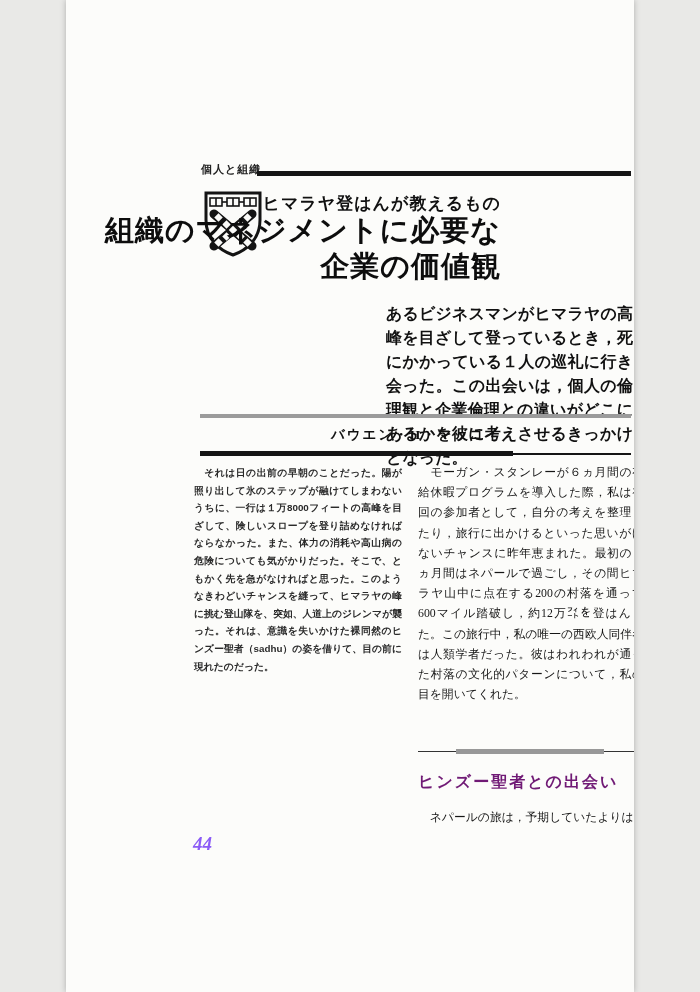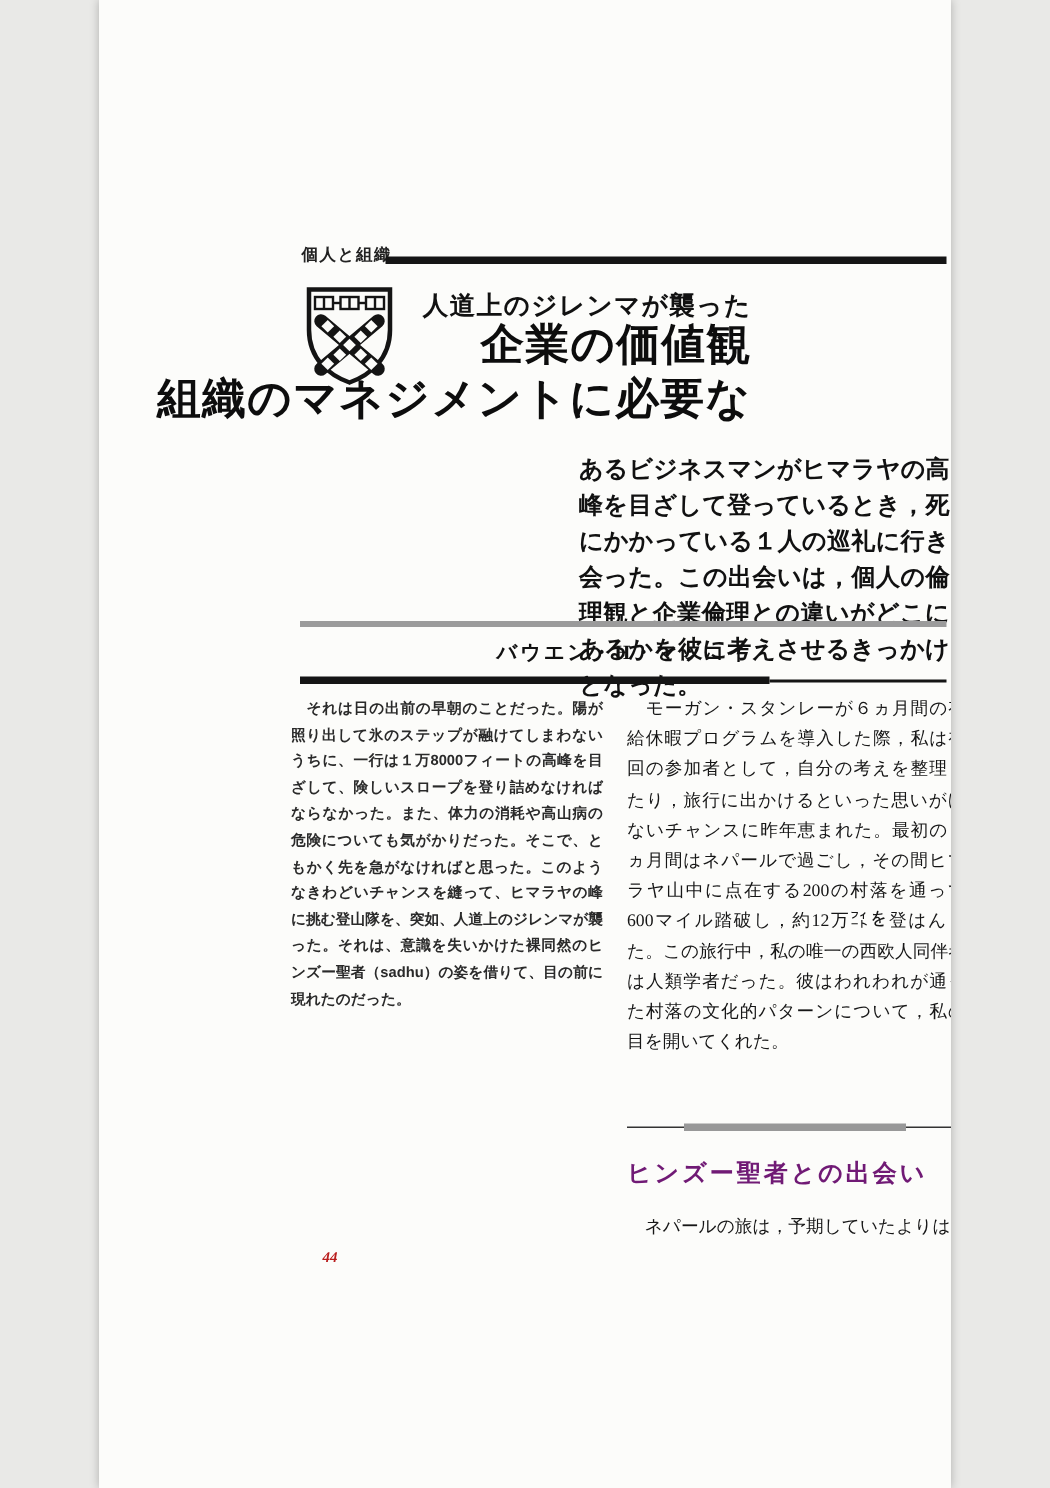--- a/index.html
+++ b/index.html
@@ -54,21 +54,21 @@
   .section-heading{
     position:absolute;left:352px;top:772px;width:226px;
     font-size:16px;font-weight:bold;letter-spacing:2px;color:#701a75;
   }
   .section-lead{
     position:absolute;left:352px;top:807px;width:226px;
     font-size:11.8px;line-height:20px;color:#161616;white-space:nowrap;overflow:hidden;
   }
   .page-number{
     position:absolute;left:127px;top:833px;
-    font-style:italic;font-weight:bold;font-size:10px;color:#b91c1c;margin-left:22px;
+    font-style:italic;font-weight:bold;font-size:19px;color:#8b5cf6;
   }
 </style>
 </head>
 <body>
 
 <div class="page">
 
   <div class="series-label">個人と組織</div>
   <div class="header-rule"></div>
 
@@ -98,25 +98,25 @@
         <rect x="35.5" y="43.5" width="6" height="6" transform="rotate(45 38.5 46.5)"></rect>
         <rect x="42.5" y="49.5" width="6" height="6" transform="rotate(45 45.5 52.5)"></rect>
         <rect x="42.5" y="24.5" width="6" height="6" transform="rotate(45 45.5 27.5)"></rect>
         <rect x="35.5" y="31.5" width="6" height="6" transform="rotate(45 38.5 34.5)"></rect>
         <rect x="21.5" y="43.5" width="6" height="6" transform="rotate(45 24.5 46.5)"></rect>
         <rect x="13.5" y="49.5" width="6" height="6" transform="rotate(45 16.5 52.5)"></rect>
       </g>
     </svg>
   </div>
 
-  <div class="kicker">人道上のジレンマが襲った</div>
+  <div class="kicker">ヒマラヤ登はんが教えるもの</div>
 
   <div class="title">
+    <div>組織のマネジメントに必要な</div>
     <div>企業の価値観</div>
-    <div>組織のマネジメントに必要な</div>
   </div>
 
   <div class="lead">あるビジネスマンがヒマラヤの高峰を目ざして登っているとき，死にかかっている１人の巡礼に行き会った。この出会いは，個人の倫理観と企業倫理との違いがどこにあるかを彼に考えさせるきっかけとなった。</div>
 
   <div class="gray-rule"></div>
   <div class="author">バウエン・H・マッコイ</div>
   <div class="author-rule-thick"></div>
   <div class="author-rule-thin"></div>
 
   <div class="col-left">

